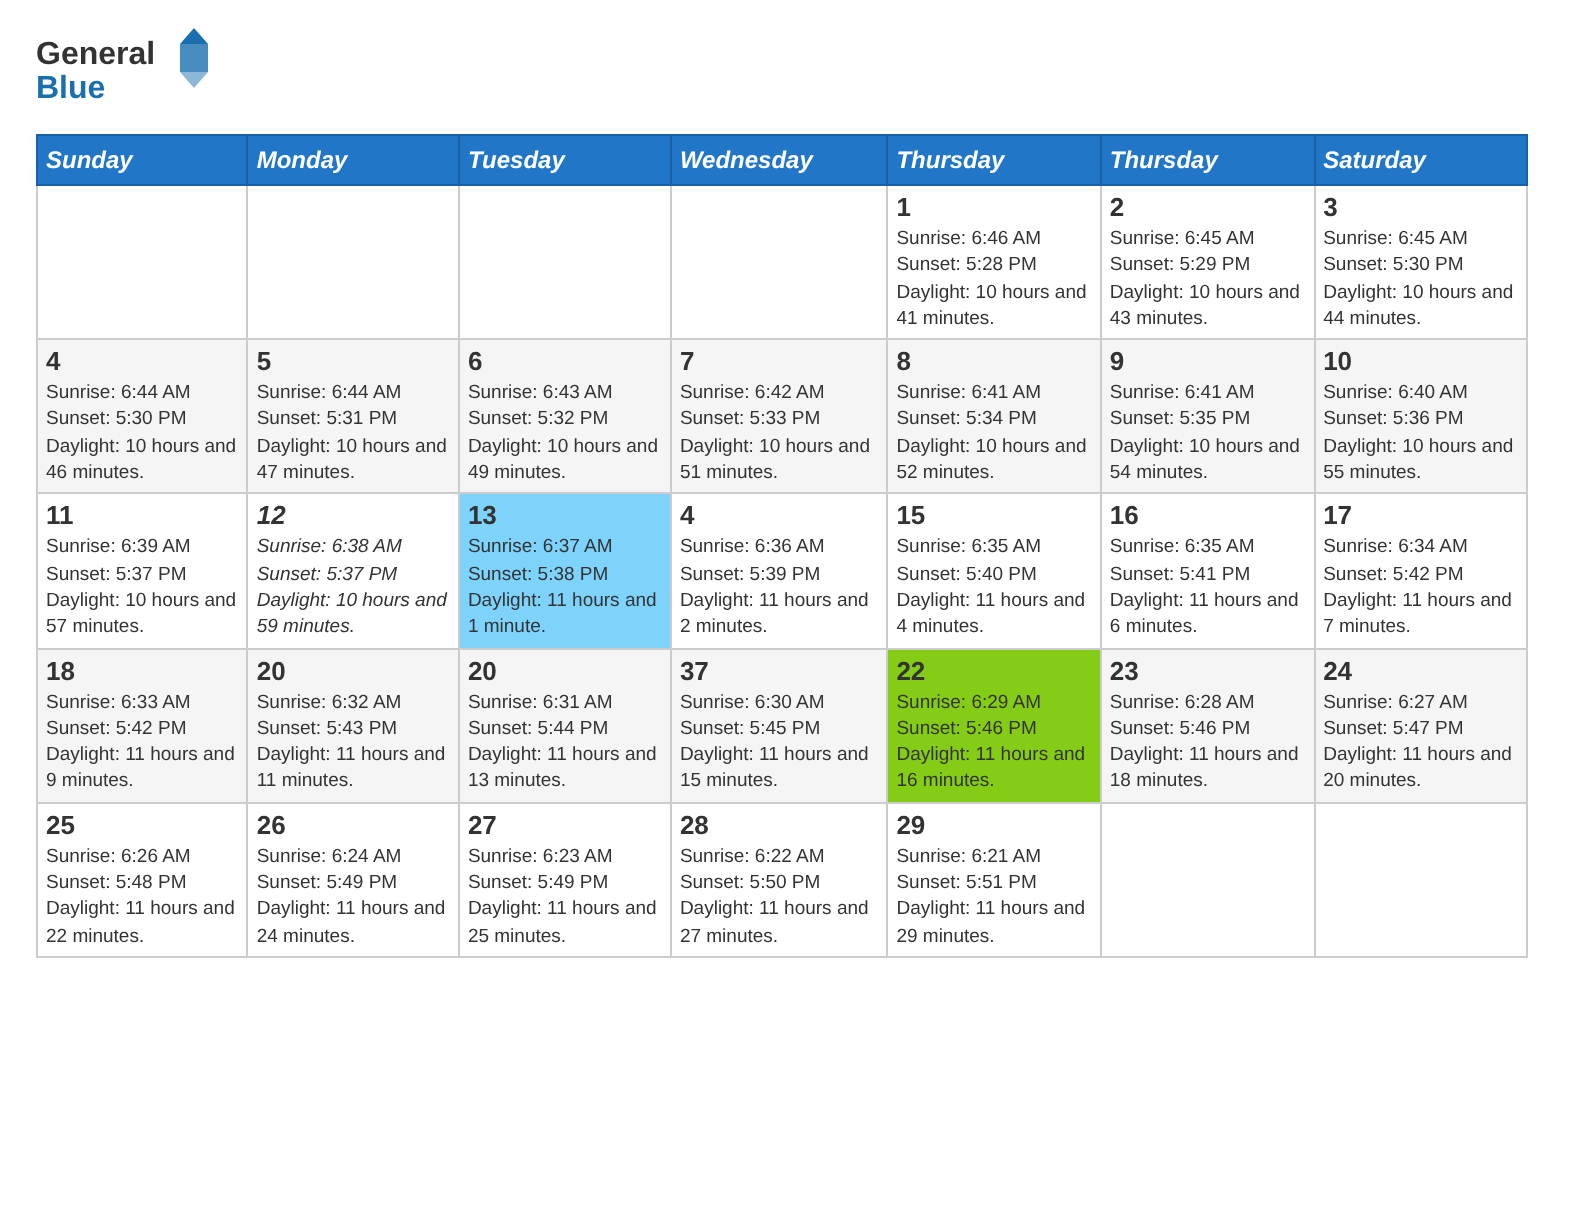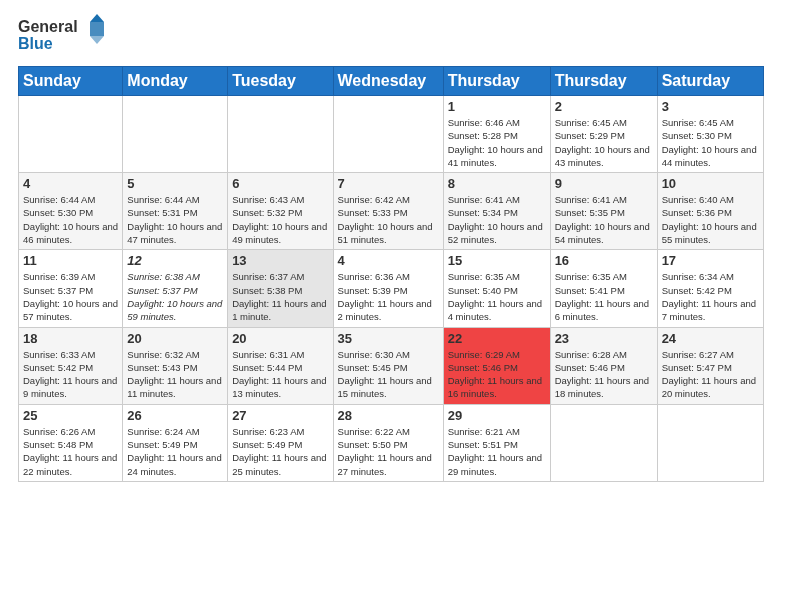--- a/index.html
+++ b/index.html
@@ -40,25 +40,26 @@
       color: #555;
     }
     .calendar {
       width: 100%;
       border-collapse: collapse;
       border: 1px solid #ccc;
     }
     .calendar th {
       background: #2176c7;
       color: #fff;
-      font-size: 16px;
+      font-size: 12px;
       font-weight: bold;
       padding: 5px 4px;
       text-align: left;
       border: 1px solid #1a60a8;
+      font-style: italic;
     }
     .calendar td {
       border: 1px solid #ccc;
       vertical-align: top;
       padding: 3px 4px;
       width: 113px;
       min-height: 80px;
       font-size: 10px;
       color: #333;
       background: #fff;
@@ -172,21 +173,21 @@
         </tr>
         <tr>
           <td style="background-color: rgb(255, 255, 255);">
             <span class="day-number">11</span>
             <div class="day-info">Sunrise: 6:39 AM<br>Sunset: 5:37 PM<br>Daylight: 10 hours and 57 minutes.</div>
           </td>
           <td style="background-color: rgb(255, 255, 255); font-style: italic;">
             <span class="day-number">12</span>
             <div class="day-info">Sunrise: 6:38 AM<br>Sunset: 5:37 PM<br>Daylight: 10 hours and 59 minutes.</div>
           </td>
-          <td style="background-color: #e5e5e5;">
+          <td style="background-color: #7dd3fc;">
             <span class="day-number">13</span>
             <div class="day-info">Sunrise: 6:37 AM<br>Sunset: 5:38 PM<br>Daylight: 11 hours and 1 minute.</div>
           </td>
           <td style="background-color: rgb(255, 255, 255);">
             <span class="day-number">4</span>
             <div class="day-info">Sunrise: 6:36 AM<br>Sunset: 5:39 PM<br>Daylight: 11 hours and 2 minutes.</div>
           </td>
           <td style="background-color: rgb(255, 255, 255);">
             <span class="day-number">15</span>
             <div class="day-info">Sunrise: 6:35 AM<br>Sunset: 5:40 PM<br>Daylight: 11 hours and 4 minutes.</div>
@@ -207,24 +208,24 @@
           </td>
           <td style="background-color: rgb(245, 245, 245);">
             <span class="day-number">20</span>
             <div class="day-info">Sunrise: 6:32 AM<br>Sunset: 5:43 PM<br>Daylight: 11 hours and 11 minutes.</div>
           </td>
           <td style="background-color: rgb(245, 245, 245);">
             <span class="day-number">20</span>
             <div class="day-info">Sunrise: 6:31 AM<br>Sunset: 5:44 PM<br>Daylight: 11 hours and 13 minutes.</div>
           </td>
           <td style="background-color: rgb(245, 245, 245);">
-            <span class="day-number">35</span>
+            <span class="day-number">37</span>
             <div class="day-info">Sunrise: 6:30 AM<br>Sunset: 5:45 PM<br>Daylight: 11 hours and 15 minutes.</div>
           </td>
-          <td style="background-color: #ef4444; margin-top: 16px;">
+          <td style="background-color: #84cc16; margin-top: 16px;">
             <span class="day-number">22</span>
             <div class="day-info">Sunrise: 6:29 AM<br>Sunset: 5:46 PM<br>Daylight: 11 hours and 16 minutes.</div>
           </td>
           <td style="background-color: rgb(245, 245, 245); margin-top: 27px;">
             <span class="day-number">23</span>
             <div class="day-info">Sunrise: 6:28 AM<br>Sunset: 5:46 PM<br>Daylight: 11 hours and 18 minutes.</div>
           </td>
           <td style="background-color: rgb(245, 245, 245);">
             <span class="day-number">24</span>
             <div class="day-info">Sunrise: 6:27 AM<br>Sunset: 5:47 PM<br>Daylight: 11 hours and 20 minutes.</div>

